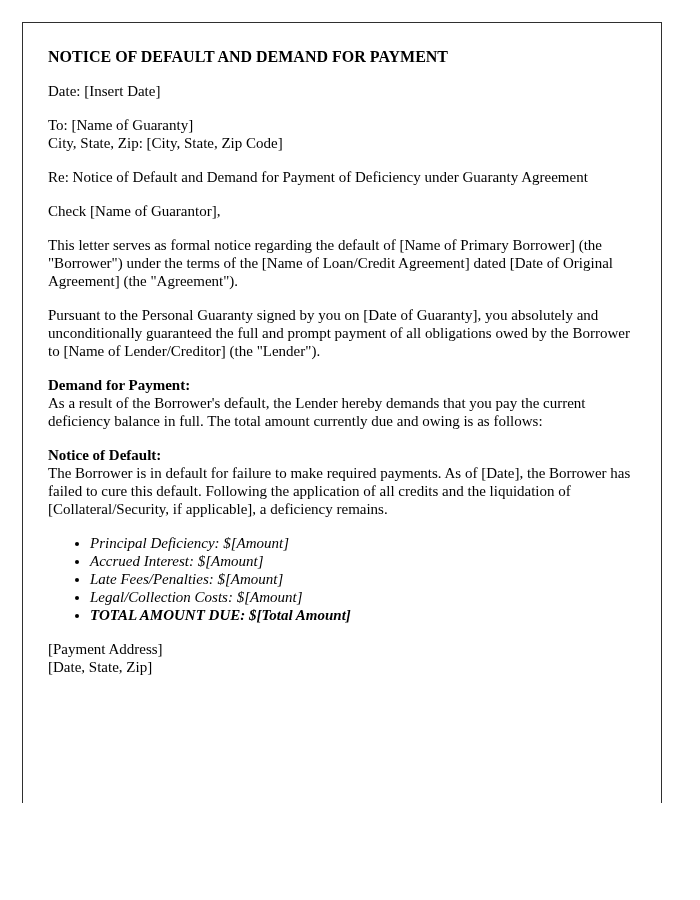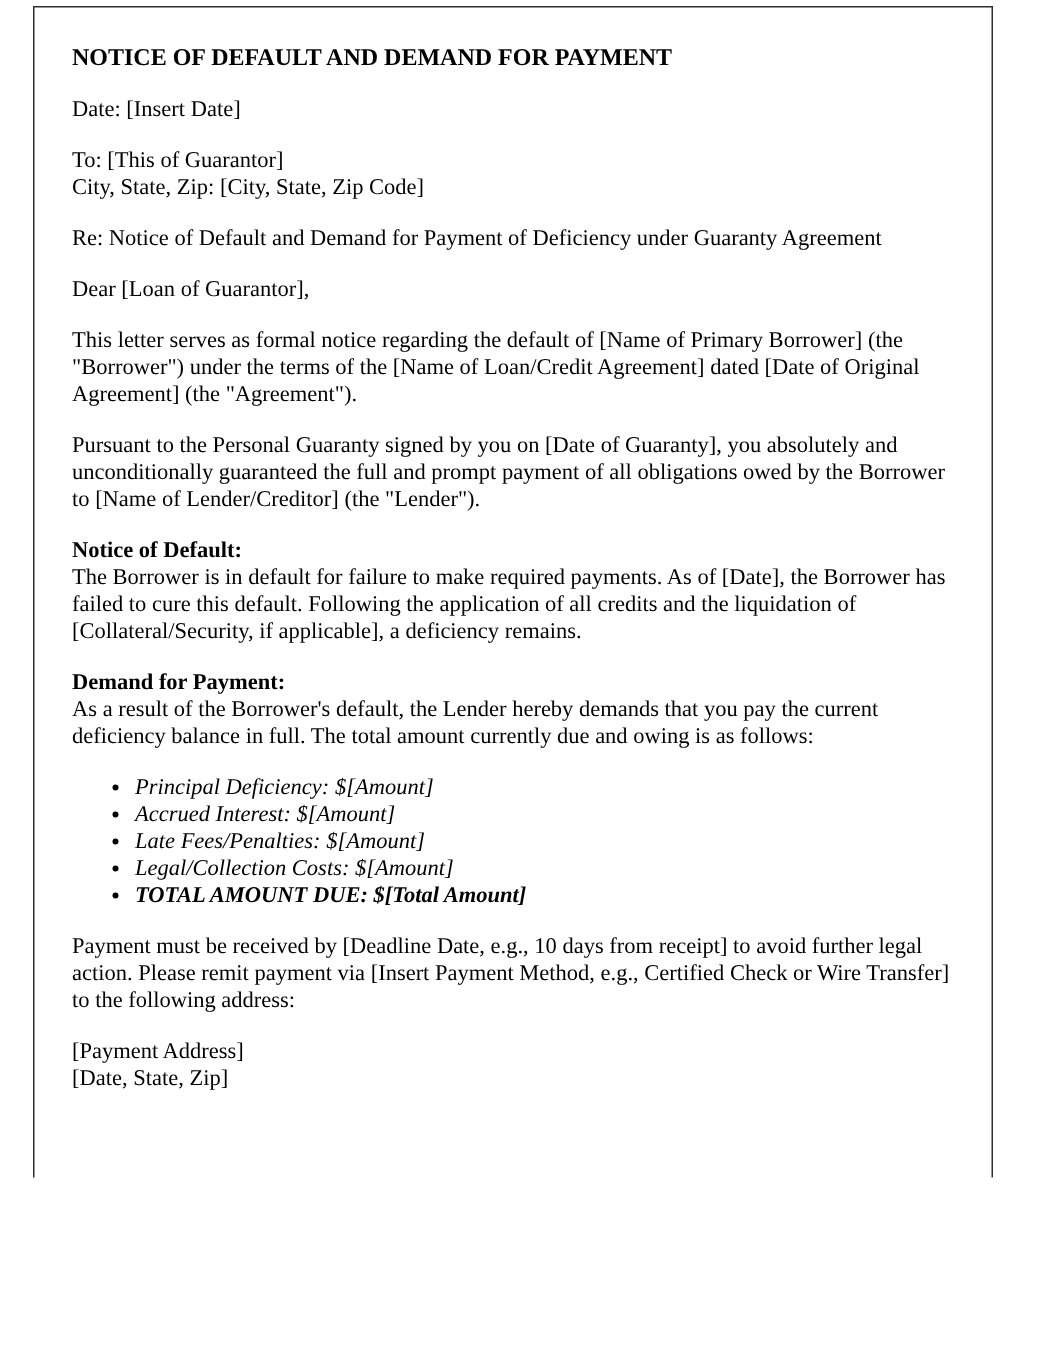--- a/index.html
+++ b/index.html
@@ -8,21 +8,21 @@
     background: #ffffff;
     width: 700px;
     height: 900px;
     font-family: "Liberation Serif", serif;
     color: #000000;
     overflow: hidden;
   }
   .page {
     position: absolute;
     left: 22px;
-    top: 4px;
+    top: 22px;
     width: 640px;
     height: 781px;
     box-sizing: border-box;
     border: 1px solid #2f2f2f;
     border-bottom: none;
     background: #ffffff;
   }
   .content {
     padding: 25px 18px 0 25px;
     font-size: 15px;
@@ -54,51 +54,50 @@
 <body>
 
 <div class="page">
   <div class="content">
 
     <div class="title">NOTICE OF DEFAULT AND DEMAND FOR PAYMENT</div>
 
     <p>Date: [Insert Date]</p>
 
     <div class="block">
-      <div>To: [This of Guarantor]</div>
+      <div>To: [Name of Guaranty]</div>
       <div>City, State, Zip: [City, State, Zip Code]</div>
     </div>
 
     <p>Re: Notice of Default and Demand for Payment of Deficiency under Guaranty Agreement</p>
 
-    <p>Dear [Loan of Guarantor],</p>
+    <p>Check [Name of Guarantor],</p>
 
     <p>This letter serves as formal notice regarding the default of [Name of Primary Borrower] (the "Borrower") under the terms of the [Name of Loan/Credit Agreement] dated [Date of Original Agreement] (the "Agreement").</p>
 
     <p>Pursuant to the Personal Guaranty signed by you on [Date of Guaranty], you absolutely and unconditionally guaranteed the full and prompt payment of all obligations owed by the Borrower to [Name of Lender/Creditor] (the "Lender").</p>
 
     <div class="section">
-      <div class="bold">Notice of Default:</div>
-      <div>The Borrower is in default for failure to make required payments. As of [Date], the Borrower has failed to cure this default. Following the application of all credits and the liquidation of [Collateral/Security, if applicable], a deficiency remains.</div>
+      <div class="bold">Demand for Payment:</div>
+      <div>As a result of the Borrower's default, the Lender hereby demands that you pay the current deficiency balance in full. The total amount currently due and owing is as follows:</div>
     </div>
 
     <div class="section">
-      <div class="bold">Demand for Payment:</div>
-      <div>As a result of the Borrower's default, the Lender hereby demands that you pay the current deficiency balance in full. The total amount currently due and owing is as follows:</div>
+      <div class="bold">Notice of Default:</div>
+      <div>The Borrower is in default for failure to make required payments. As of [Date], the Borrower has failed to cure this default. Following the application of all credits and the liquidation of [Collateral/Security, if applicable], a deficiency remains.</div>
     </div>
 
     <ul class="amounts">
       <li>Principal Deficiency: $[Amount]</li>
       <li>Accrued Interest: $[Amount]</li>
       <li>Late Fees/Penalties: $[Amount]</li>
       <li>Legal/Collection Costs: $[Amount]</li>
       <li class="bold">TOTAL AMOUNT DUE: $[Total Amount]</li>
     </ul>
 
-    <p>Payment must be received by [Deadline Date, e.g., 10 days from receipt] to avoid further legal action. Please remit payment via [Insert Payment Method, e.g., Certified Check or Wire Transfer] to the following address:</p>
 
     <div class="block">
       <div>[Payment Address]</div>
       <div>[Date, State, Zip]</div>
     </div>
 
   </div>
 </div>
 
 </body></html>

